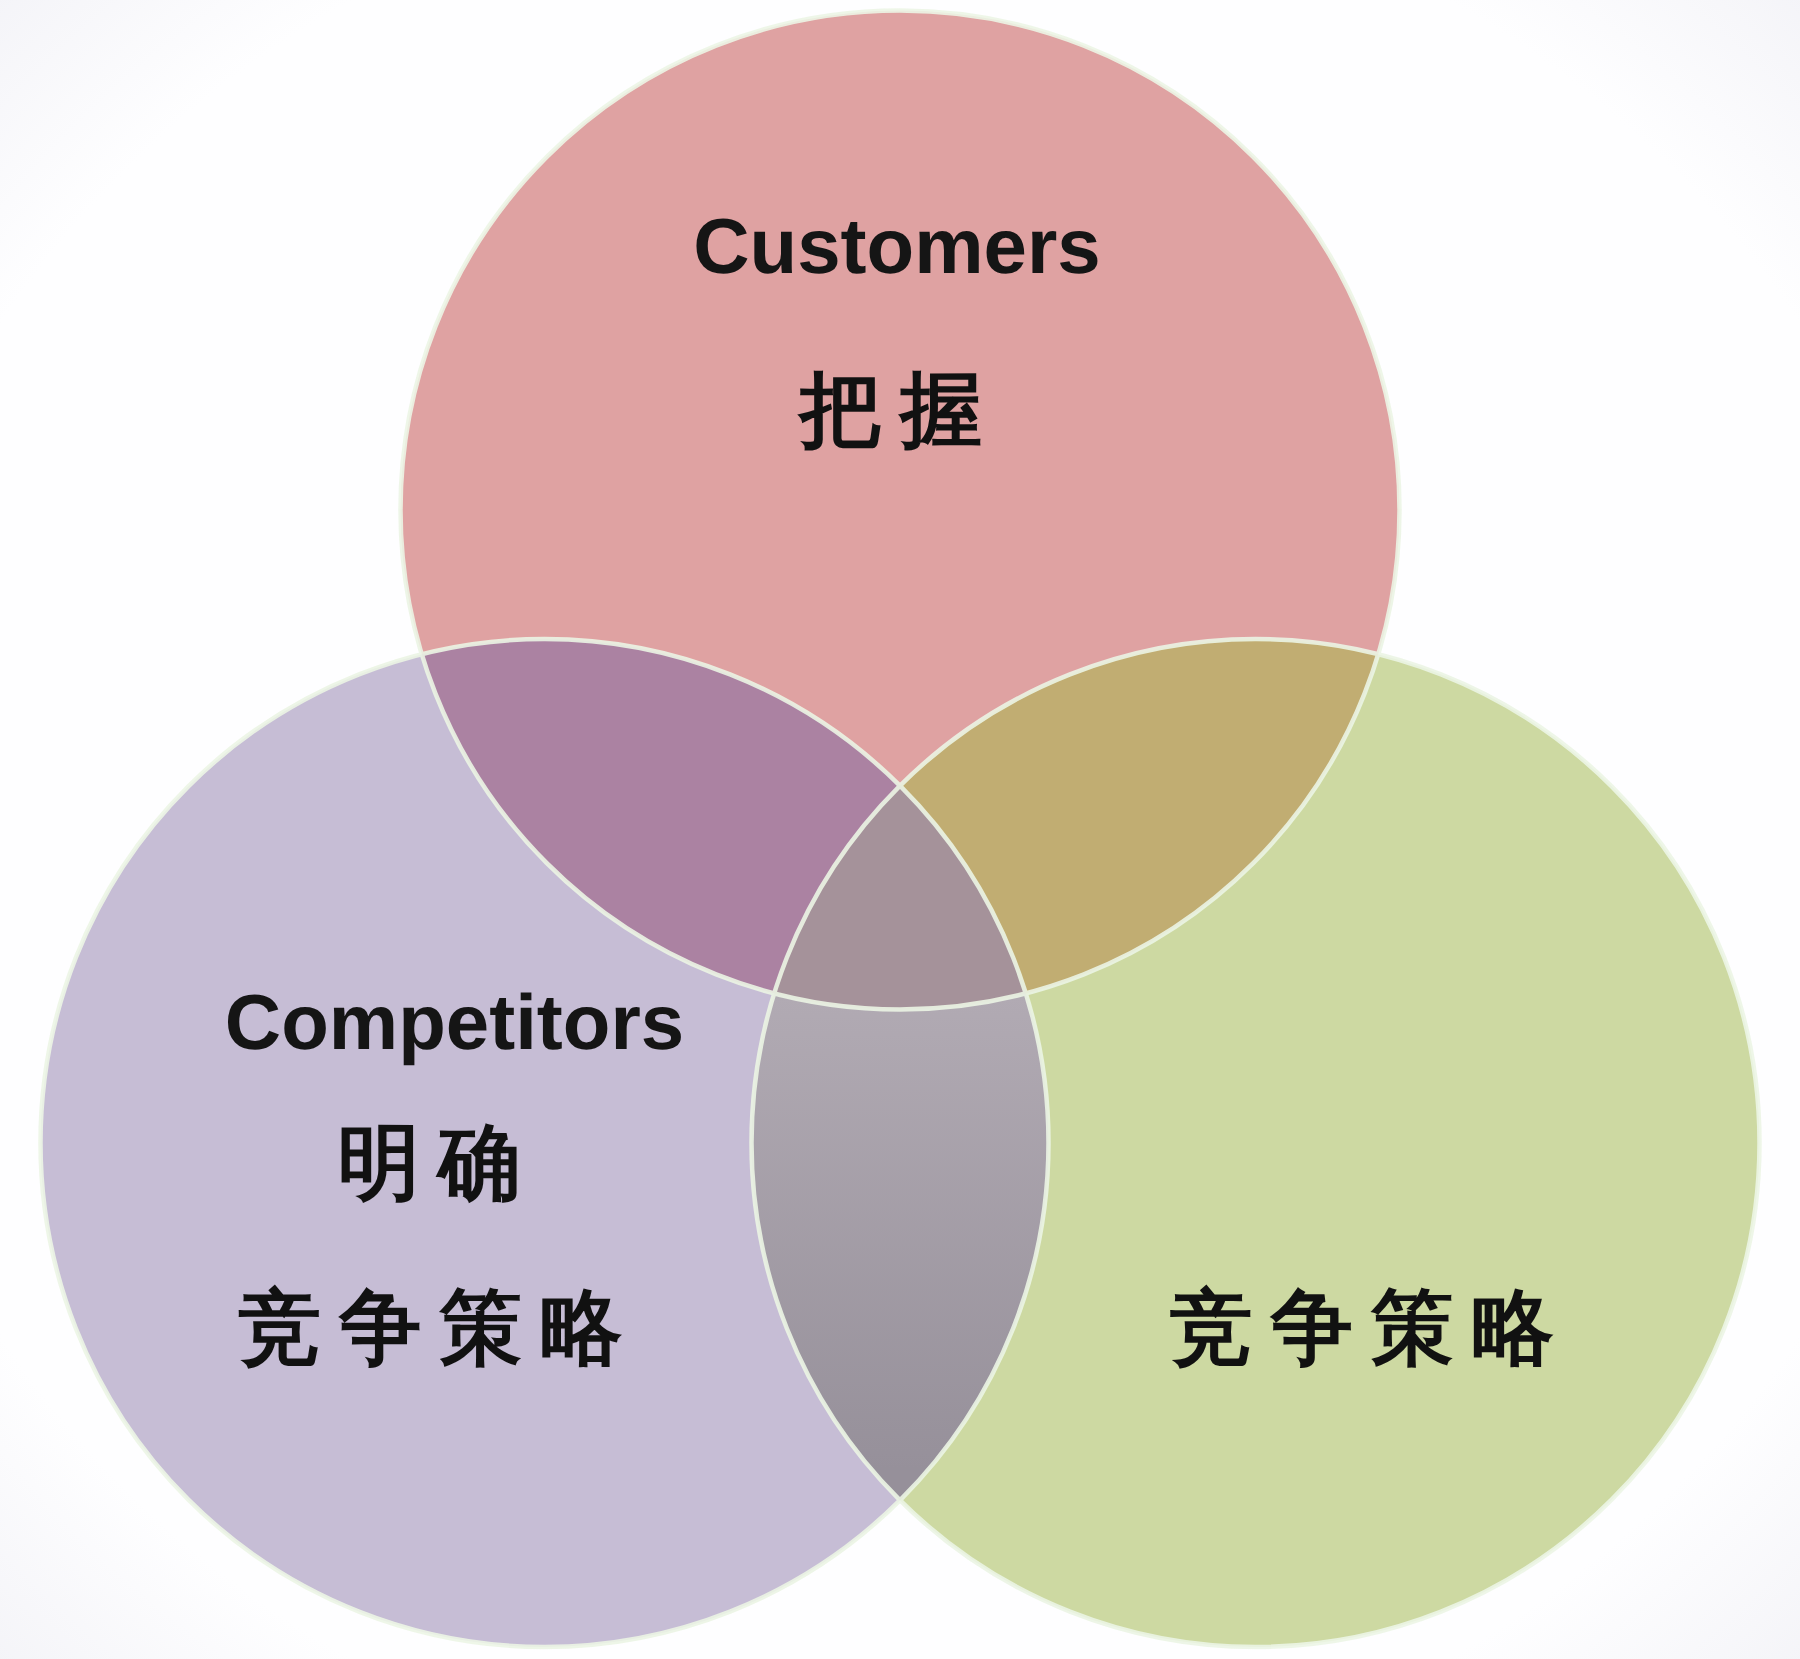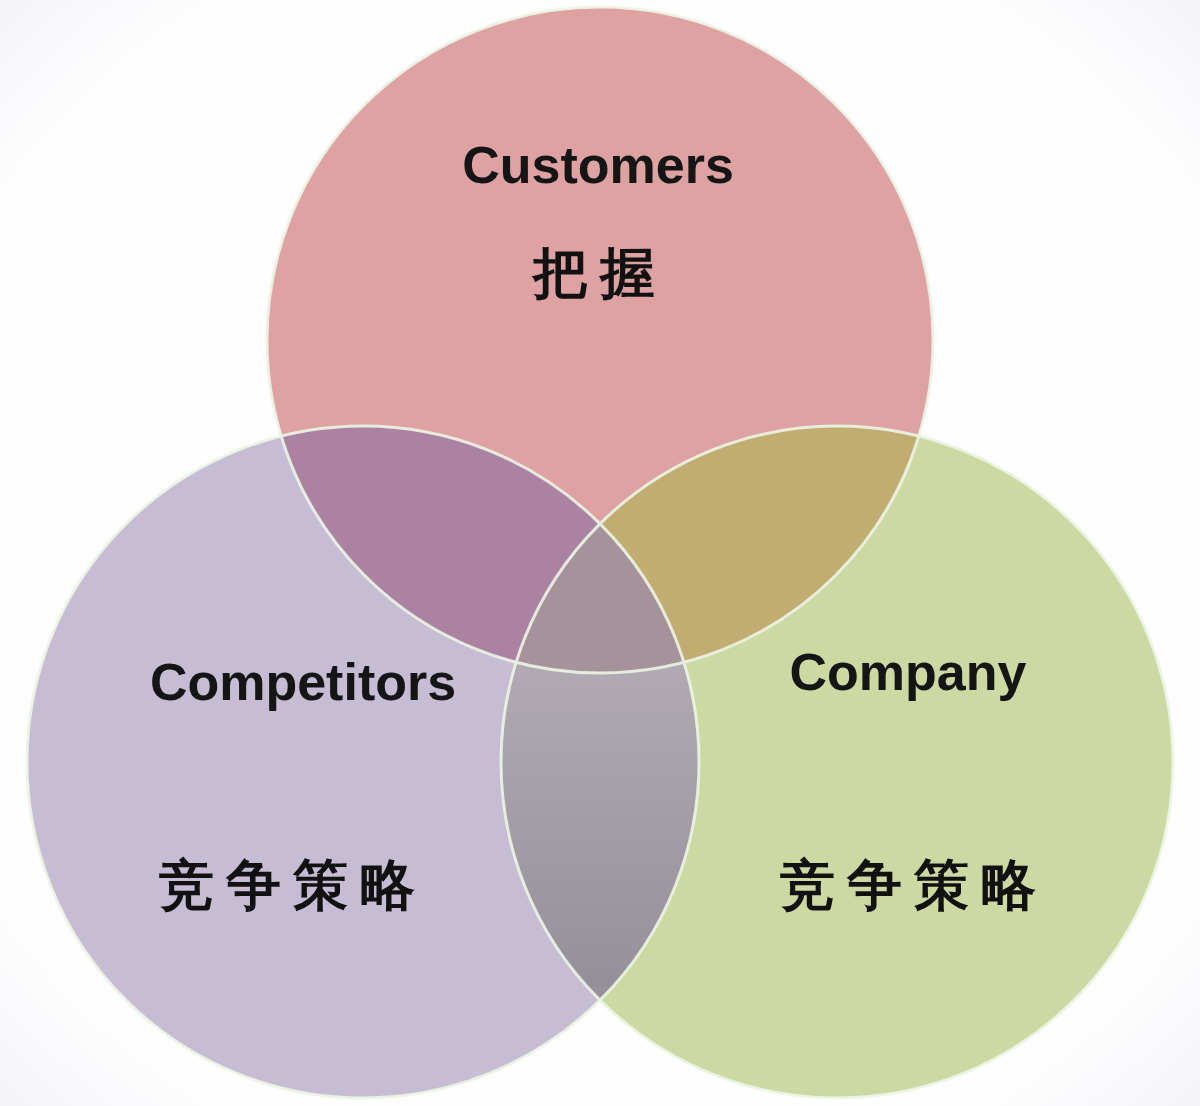--- a/index.html
+++ b/index.html
@@ -103,18 +103,18 @@
       <circle cx="600" cy="340" r="333" stroke="#ecf5e5"></circle>
       <circle cx="363" cy="762" r="336" stroke="#ecf5e5"></circle>
       <circle cx="837" cy="762" r="336" stroke="#ecf5e5"></circle>
     </g>
   </svg>
 
   <div class="label-en customers-en">Customers</div>
   <div class="label-zh customers-zh1" lang="zh">把握</div>
 
   <div class="label-en competitors-en">Competitors</div>
+  <div class="label-zh competitors-zh1" lang="zh">明确</div>
   <div class="label-zh competitors-zh2" lang="zh">竞争策略</div>
 
-  <div class="label-en company-en">Company</div>
   <div class="label-zh company-zh2" lang="zh">竞争策略</div>
 
 </div>
 
 </body></html>

